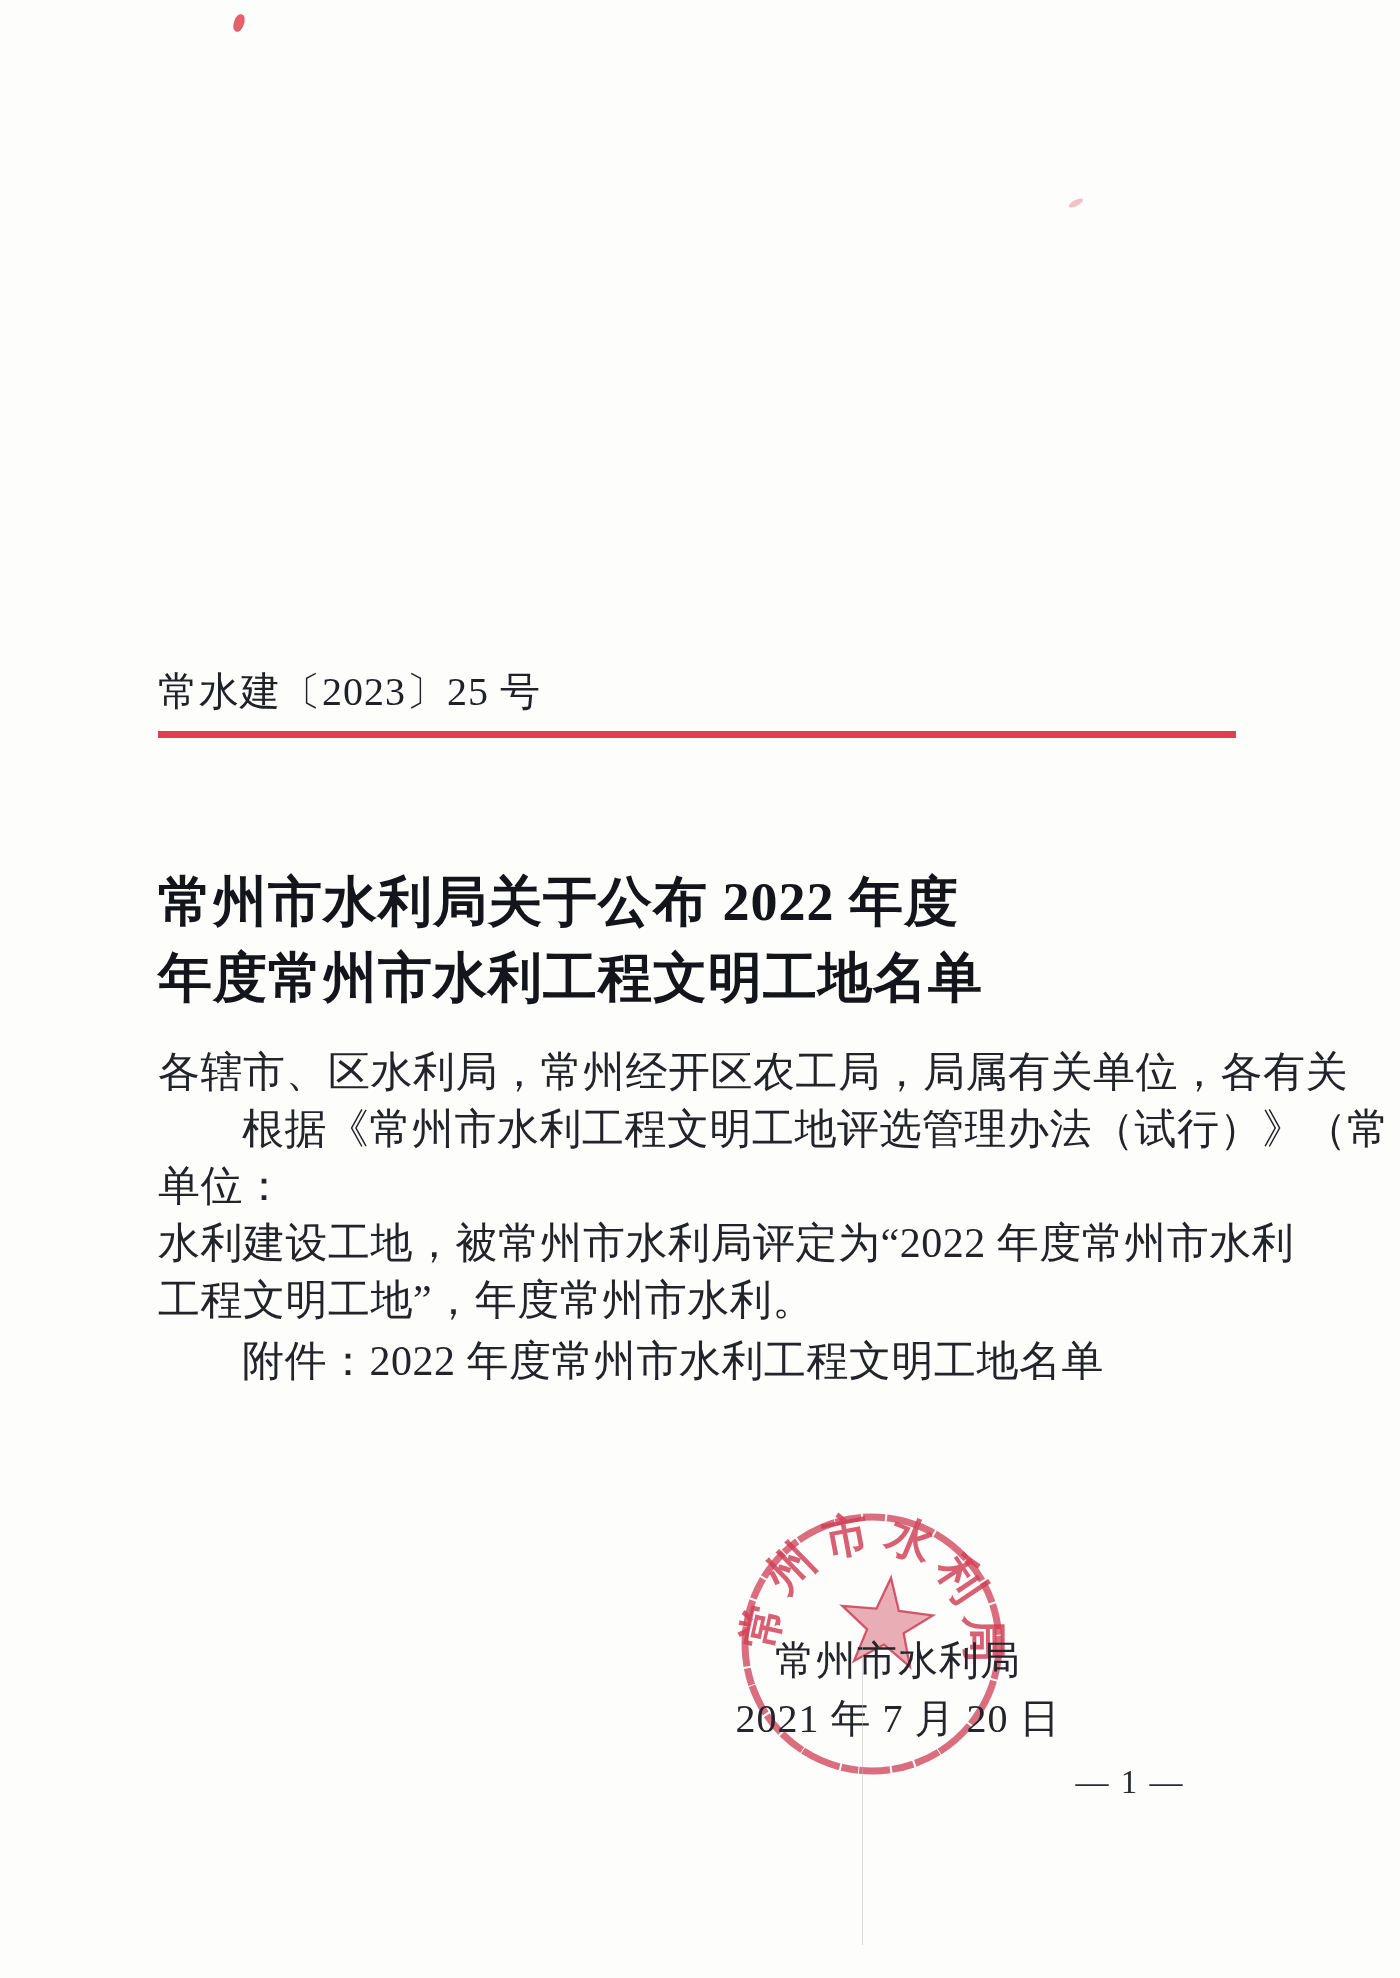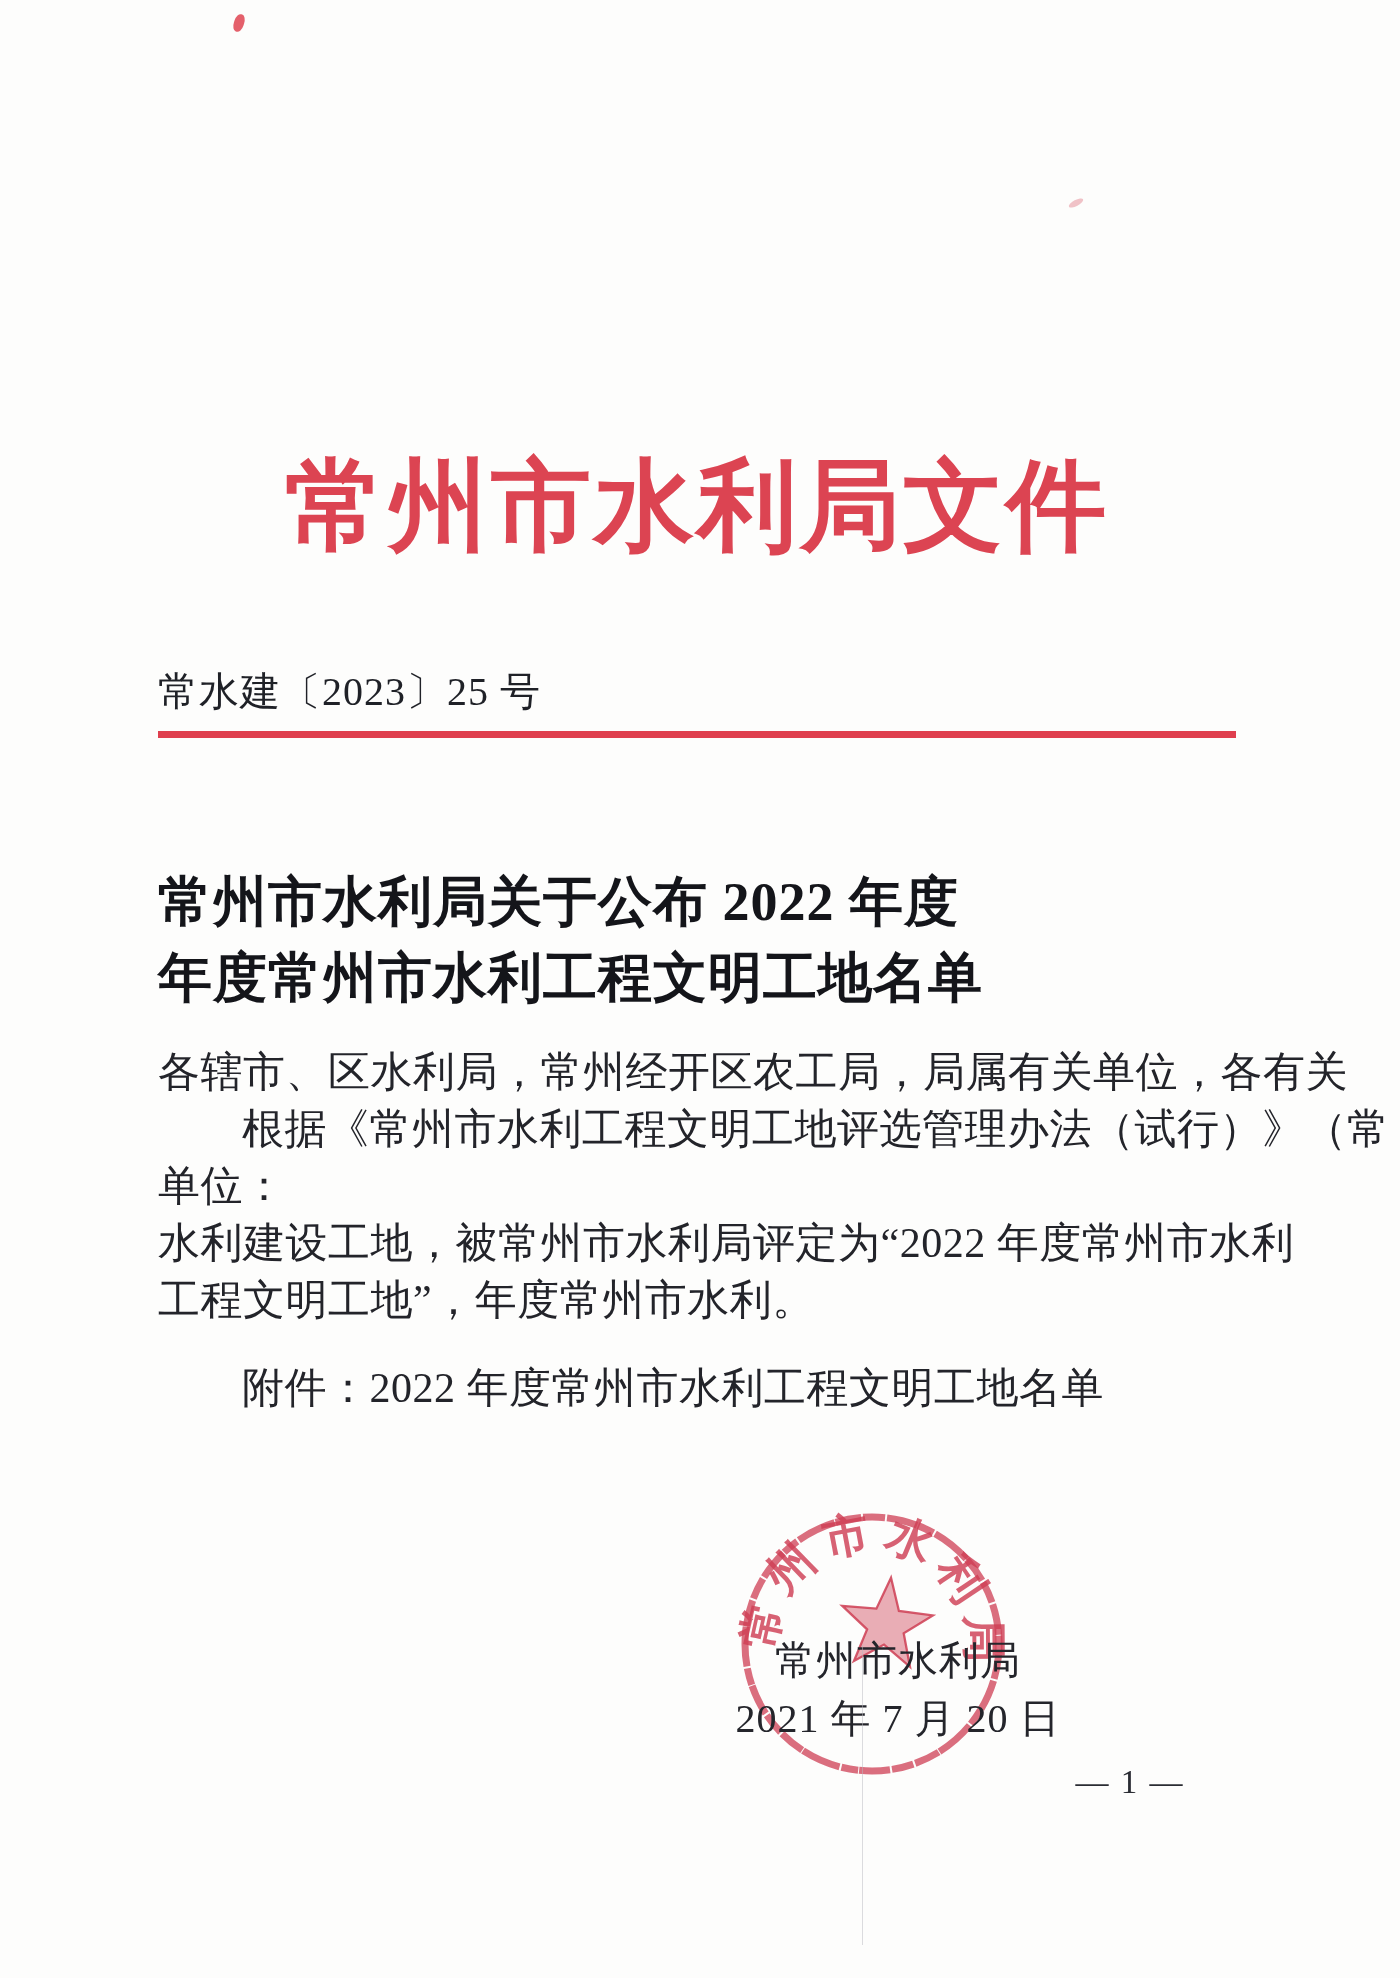--- a/index.html
+++ b/index.html
@@ -47,21 +47,21 @@
   }
 
   .body-block{
     position:absolute;left:158px;top:1044px;width:1060px;
     font-size:42px;line-height:57px;
     color:#23242a;
     letter-spacing:.5px;
   }
   .body-line{white-space:nowrap;}
   .indent{text-indent:84px;}
-  .attachment-line{margin-top:31px;}
+  .attachment-line{margin-top:4px;}
 
   .signature-block{
     position:absolute;left:598px;top:1632px;width:600px;
     text-align:center;
     font-size:40px;line-height:58px;
     letter-spacing:1px;
     color:#24252b;
   }
 
   .page-number{
@@ -77,21 +77,20 @@
   }
 </style>
 </head>
 <body>
 
 <div class="page">
 
   <div class="speck-a"></div>
   <div class="speck-b"></div>
 
-  <div class="agency-header">常州市水利局文件</div>
 
   <div class="doc-number">常水建〔2023〕25 号</div>
 
   <div class="red-rule"></div>
 
   <div class="notice-title">
     <div>常州市水利局关于公布 2022 年度</div>
     <div>年度常州市水利工程文明工地名单</div>
   </div>
 

